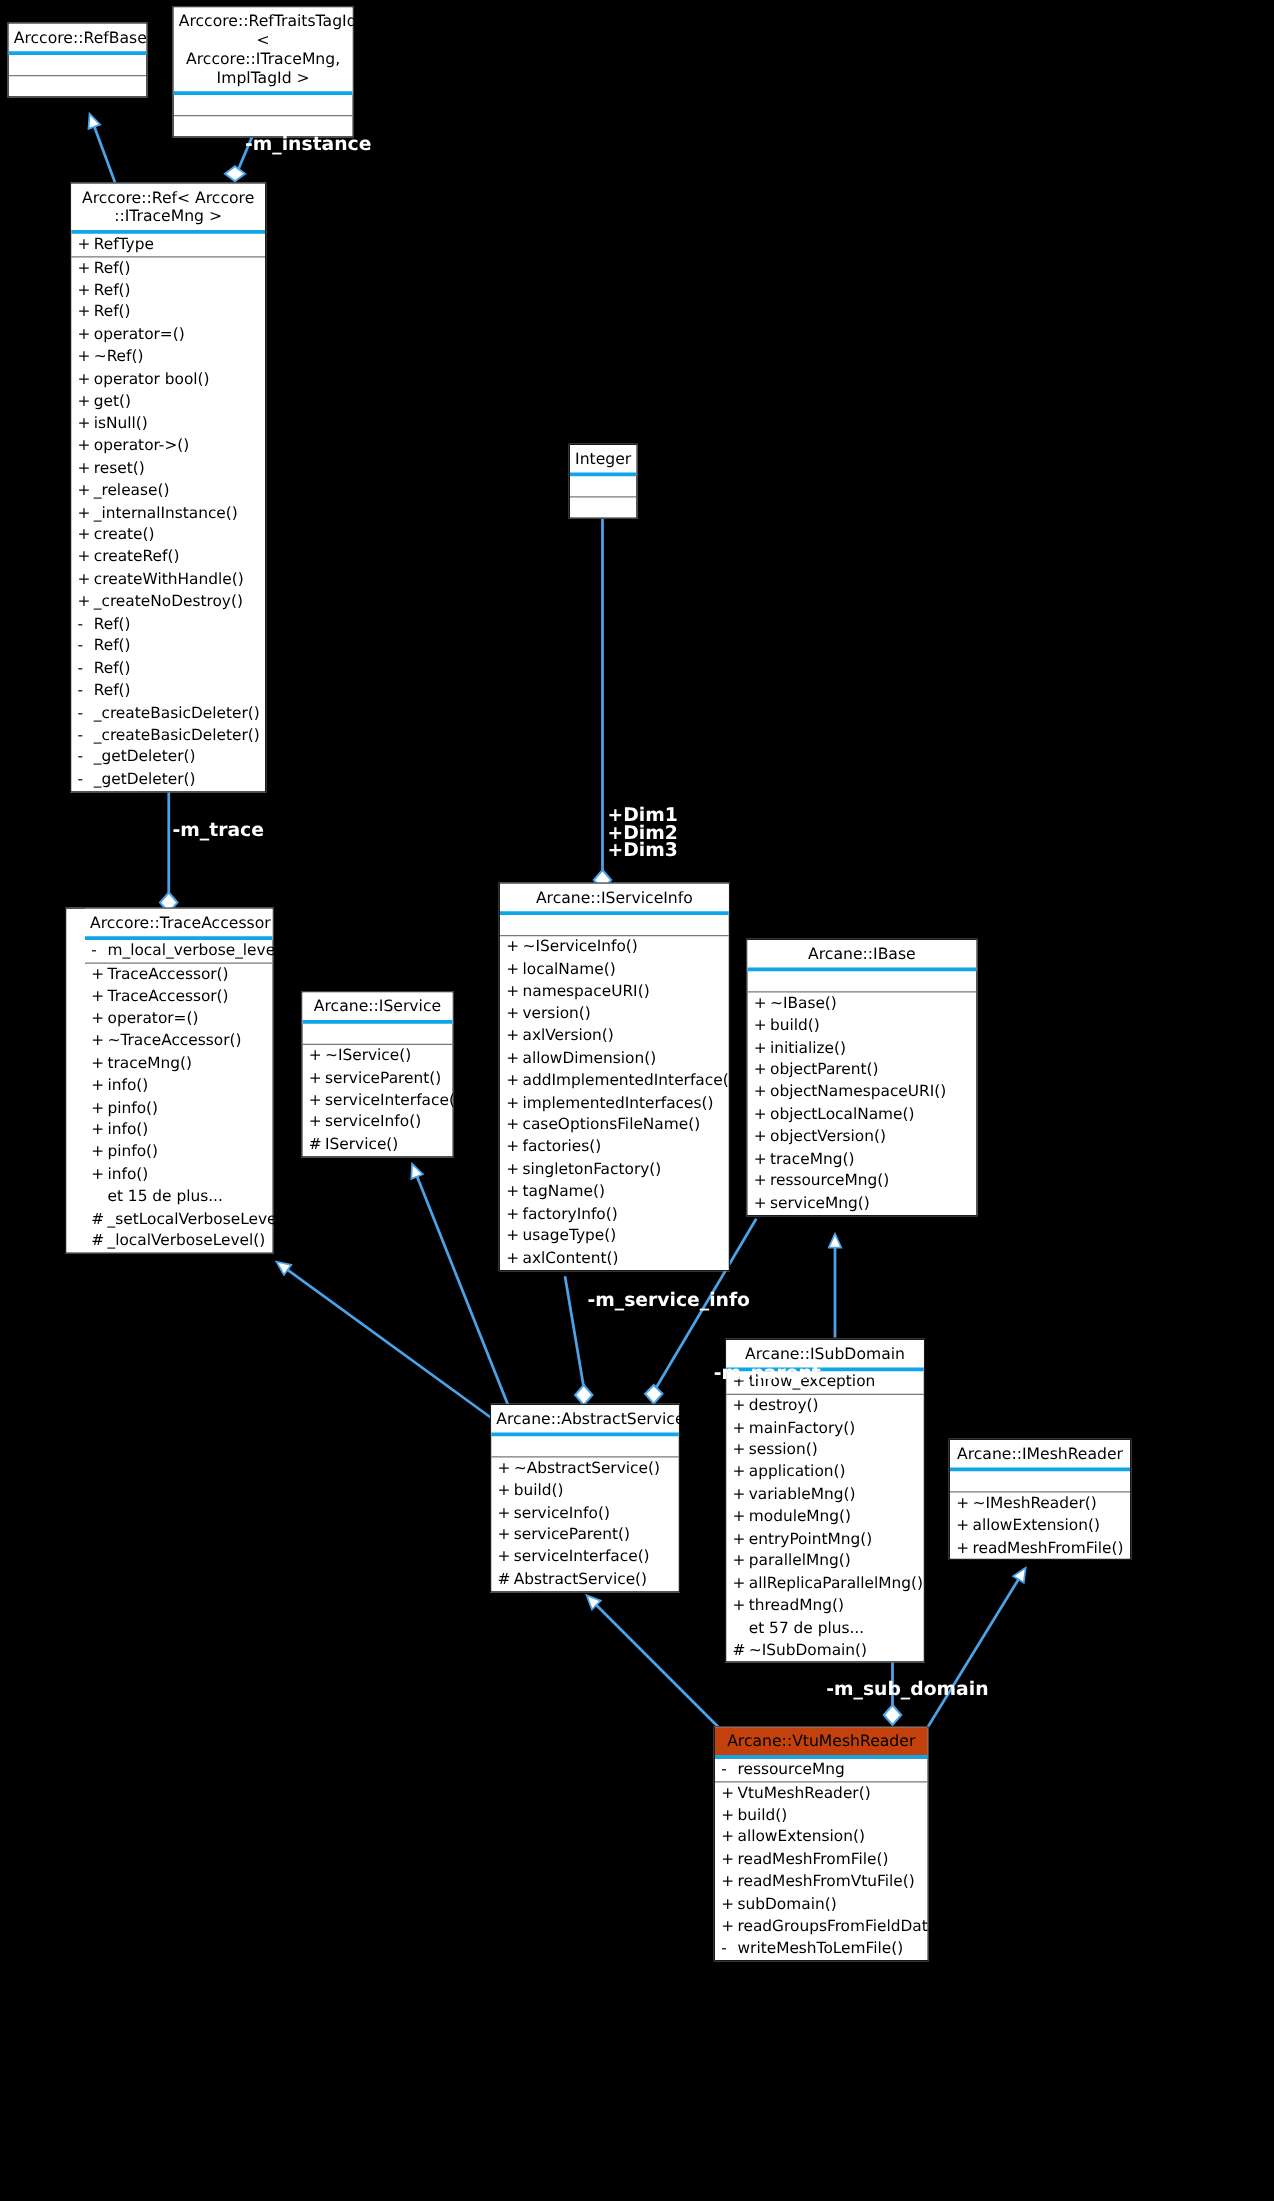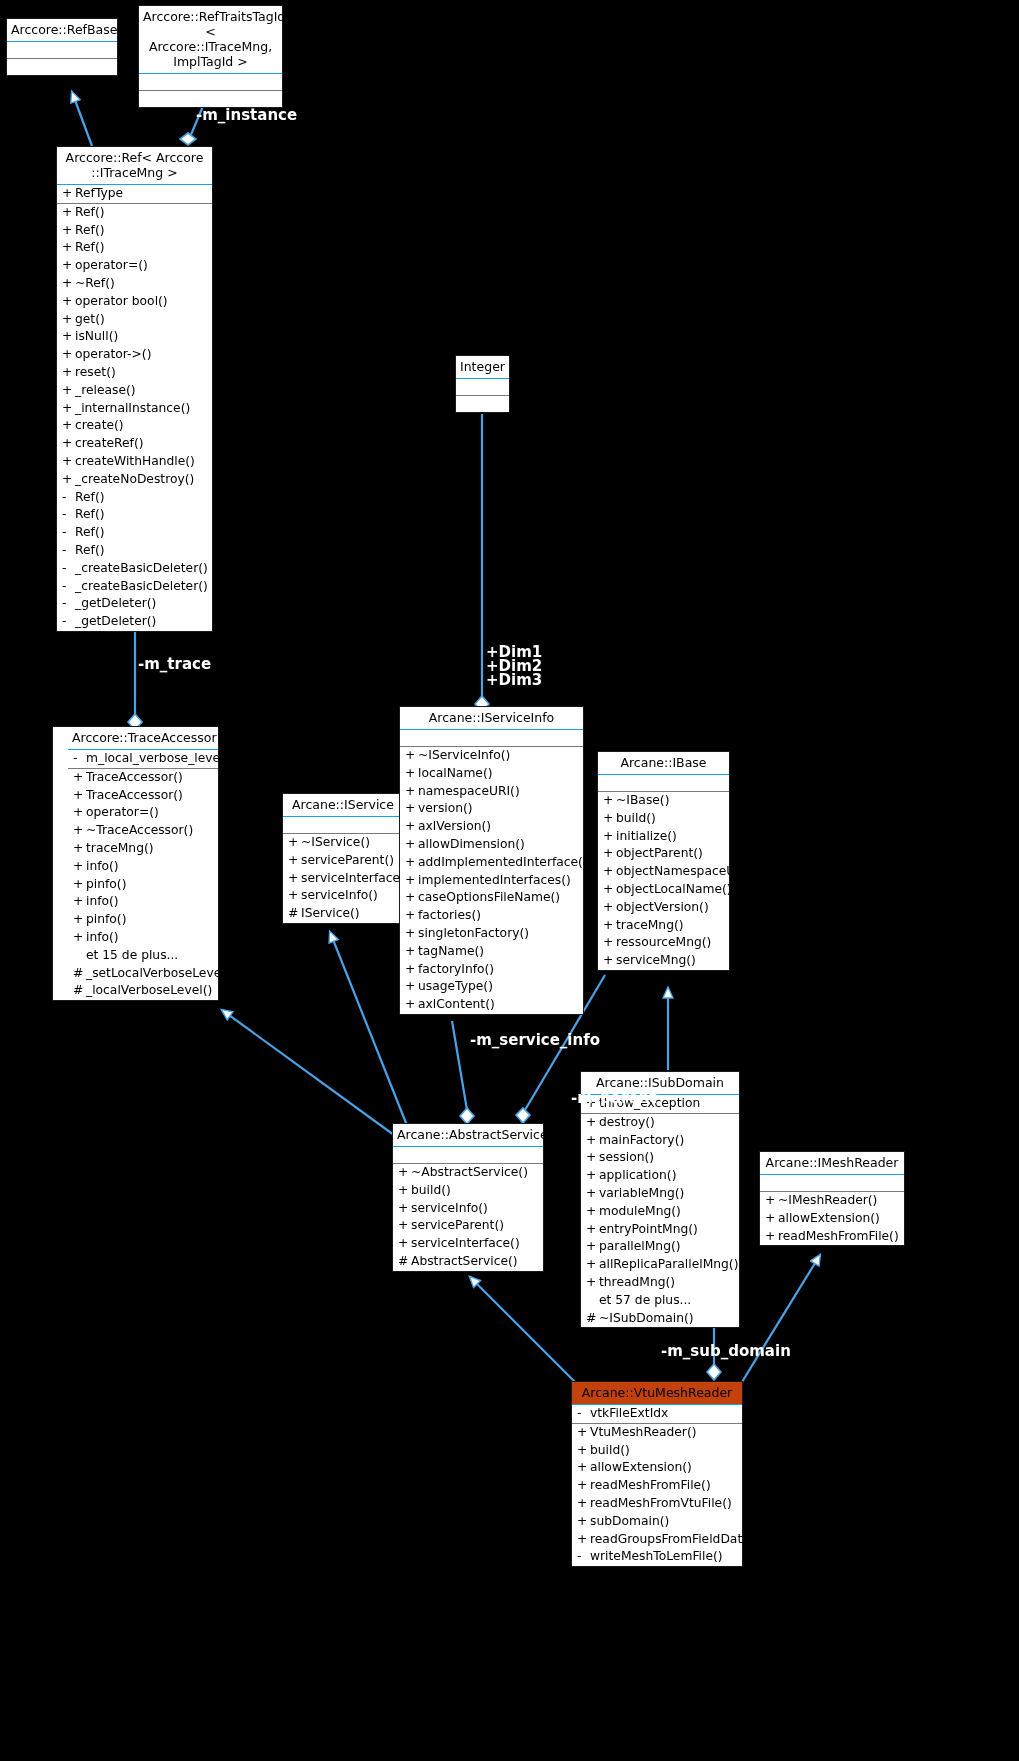--- a/index.html
+++ b/index.html
@@ -29,21 +29,21 @@
     border: 1px solid #1a1a1a;
     box-sizing: border-box;
     z-index: 5;
   }
   .node .title {
     text-align: center;
     font-size: 12.5px;
     color: #000000;
     padding: 3px 4px 4px 4px;
     line-height: 15px;
-    border-bottom: 1px solid #0ea5e9;
+    border-bottom: 3px solid #0ea5e9;
     background: #ffffff;
     white-space: pre-line;
   }
   .node.highlight .title {
     background: #c2410c;
   }
   .compartment {
     border-bottom: 1px solid #7a7a7a;
     padding: 0;
   }
@@ -334,21 +334,21 @@
           <span class="vis">#</span>
           <span class="mname">_setLocalVerboseLevel()</span>
         </div>
         <div class="row">
           <span class="vis">#</span>
           <span class="mname">_localVerboseLevel()</span>
         </div>
       </div>
   </div>
 
-  <div class="node" style="left:241px; top:793px; width:122px;margin-left:41px;">
+  <div class="node" style="left:241px; top:793px; width:122px;">
     <div class="title">Arcane::IService</div>
     <div class="compartment empty"></div>
     <div class="compartment">
         <div class="row">
           <span class="vis">+</span>
           <span class="mname">~IService()</span>
         </div>
         <div class="row">
           <span class="vis">+</span>
           <span class="mname">serviceParent()</span>
@@ -428,21 +428,21 @@
           <span class="vis">+</span>
           <span class="mname">usageType()</span>
         </div>
         <div class="row">
           <span class="vis">+</span>
           <span class="mname">axlContent()</span>
         </div>
       </div>
   </div>
 
-  <div class="node" style="left:597px; top:751px; width:133px;">
+  <div class="node" style="left:597px; top:751px; width:185px;">
     <div class="title">Arcane::IBase</div>
     <div class="compartment empty"></div>
     <div class="compartment">
         <div class="row">
           <span class="vis">+</span>
           <span class="mname">~IBase()</span>
         </div>
         <div class="row">
           <span class="vis">+</span>
           <span class="mname">build()</span>
@@ -590,21 +590,21 @@
           <span class="mname">readMeshFromFile()</span>
         </div>
       </div>
   </div>
 
   <div class="node highlight" style="left:571px; top:1381px; width:172px;">
     <div class="title">Arcane::VtuMeshReader</div>
     <div class="compartment">
         <div class="row">
           <span class="vis">-</span>
-          <span class="mname">vtkFileExtIdx</span>
+          <span class="mname">ressourceMng</span>
         </div>
       </div>
     <div class="compartment">
         <div class="row">
           <span class="vis">+</span>
           <span class="mname">VtuMeshReader()</span>
         </div>
         <div class="row">
           <span class="vis">+</span>
           <span class="mname">build()</span>

